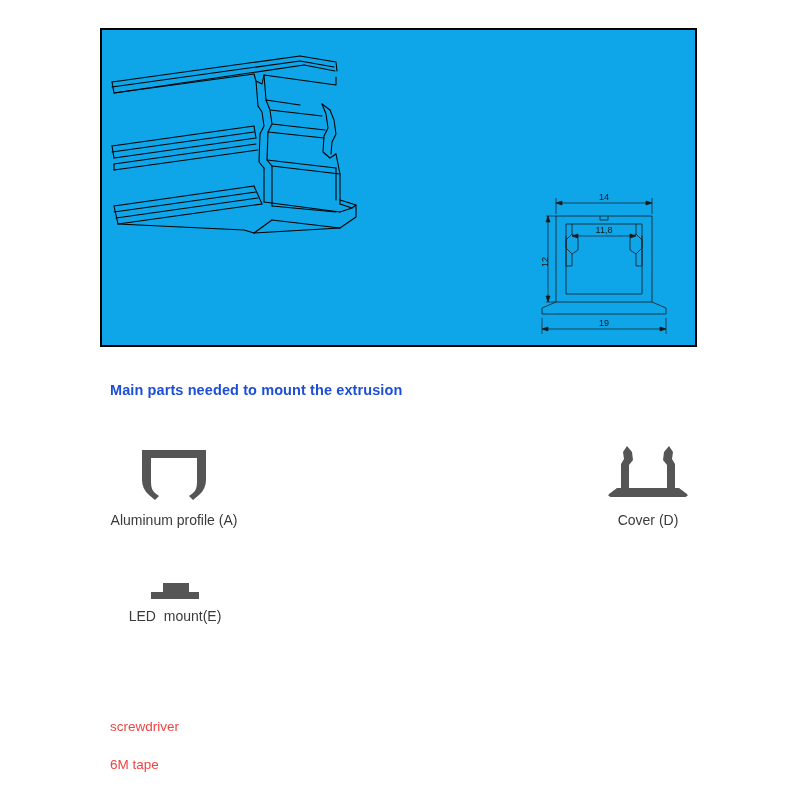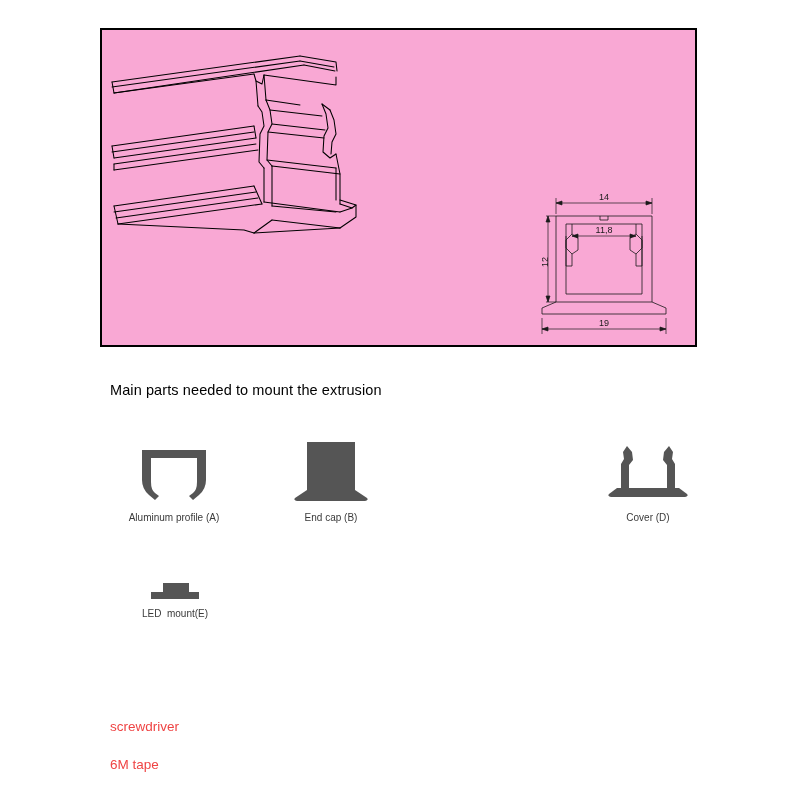--- a/index.html
+++ b/index.html
@@ -13,52 +13,52 @@
   }
   .page{position:absolute;inset:0;}
 
   
   #drawing-frame{
     position:absolute;
     left:100px;top:28px;
     width:597px;height:319px;
     border:2px solid #000;
     box-sizing:border-box;
-    background:#f9a8d4;
+    background:#0ea5e9;
   }
   #iso-drawing{position:absolute;left:2px;top:4px;}
   #section-drawing{position:absolute;left:432px;top:160px;}
 
   
   .heading{
     position:absolute;
     font-size:14.5px;
-    font-weight:normal;
-    color:#000000;
+    font-weight:bold;
+    color:#1d4ed8;
     letter-spacing:.1px;
     white-space:pre;
   }
   #parts-heading{left:110px;top:382px;}
   #tools-heading{left:110px;top:680px;}
 
   .body-text{
     position:absolute;
     font-size:13.5px;
     color:#ef4444;
     white-space:pre;
   }
   #tool-0{left:110px;top:719px;}
   #tool-1{left:110px;top:757px;}
 
   
   .part{position:absolute;}
   .part-icon{position:absolute;bottom:26px;left:50%;transform:translateX(-50%);}
   .part-label{
     position:absolute;top:0;left:50%;transform:translateX(-50%);
-    font-size:10px;color:#3a3a3a;white-space:pre;
+    font-size:14px;color:#3a3a3a;white-space:pre;
   }
   #part-A{left:108px;top:440px;width:132px;height:90px;}
   #part-B{left:272px;top:440px;width:118px;height:90px;}
   #part-C{left:428px;top:440px;width:146px;height:90px;}
   #part-D{left:598px;top:440px;width:100px;height:90px;text-align:right;}
   #part-E{left:110px;top:570px;width:130px;height:55px;}
 
   #part-A .part-label,#part-B .part-label,
   #part-C .part-label,#part-D .part-label{top:72px;}
   #part-E .part-label{top:38px;}
@@ -195,27 +195,20 @@
     <svg class="part-icon" width="90" height="56" viewBox="0 0 90 56">
       <path fill="#555555" d="M14 2 L76 2 L76 10 L22 10 L22 34 Q22 42 26 45 L30 48 L26 52 L20 47
                Q13 41 13 32 L13 10 L14 10 Z"></path>
       <path fill="#555555" d="M76 2 L76 10 L68 10 L68 34 Q68 42 64 45 L60 48 L64 52 L70 47
                Q77 41 77 32 L77 10 Z"></path>
       <rect x="13" y="2" width="64" height="8" fill="#555555"></rect>
     </svg>
     <div class="part-label">Aluminum profile (A)</div>
   </div>
 
-  <div id="part-B" class="part">
-    <svg class="part-icon" width="80" height="64" viewBox="0 0 80 64">
-      <rect x="16" y="2" width="48" height="50" fill="#555555"></rect>
-      <path fill="#555555" d="M16 50 L64 50 L76 58 Q78 60 74 61 L6 61 Q2 60 4 58 Z"></path>
-    </svg>
-    <div class="part-label">End cap (B)</div>
-  </div>
 
 
   <div id="part-D" class="part">
     <svg class="part-icon" width="86" height="60" viewBox="0 0 86 60">
       <path fill="#555555" d="M22 2 L27 8 L28 16 L24 21 L24 44 L16 44 L16 20 L19 15 L18 8 Z"></path>
       <path fill="#555555" d="M64 2 L59 8 L58 16 L62 21 L62 44 L70 44 L70 20 L67 15 L68 8 Z"></path>
       <path fill="#555555" d="M12 44 L74 44 L82 50 Q84 52 80 53 L6 53 Q2 52 4 50 Z"></path>
     </svg>
     <div class="part-label">Cover (D)</div>
   </div>

